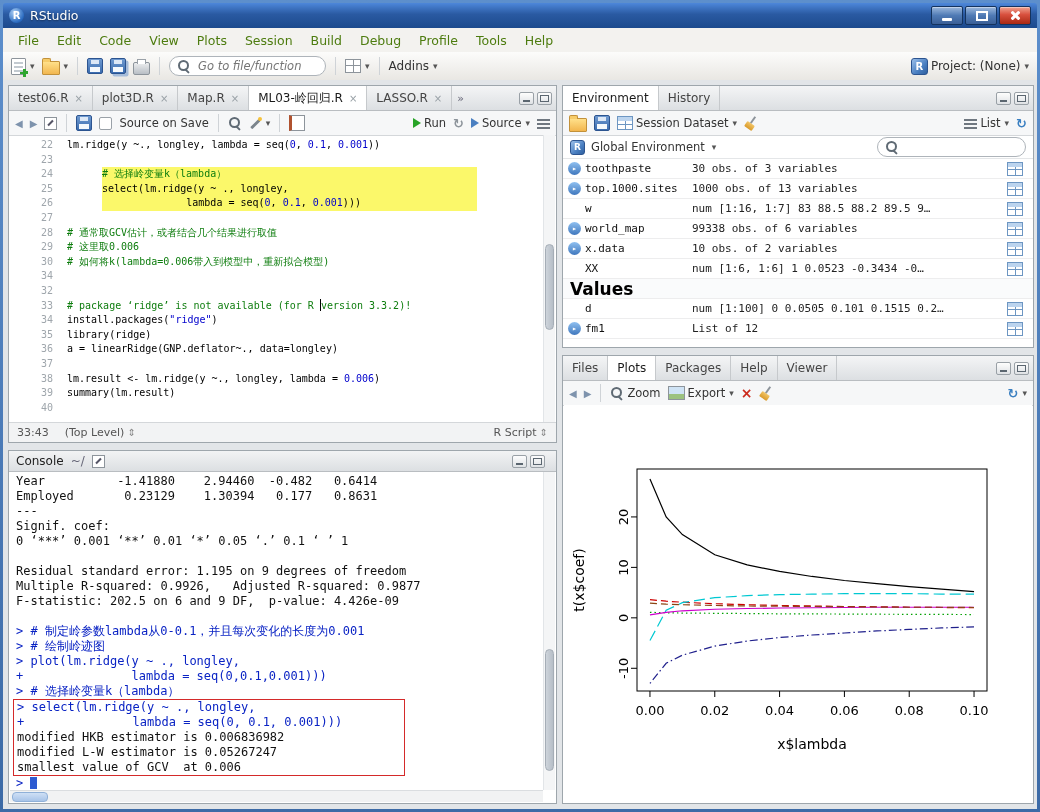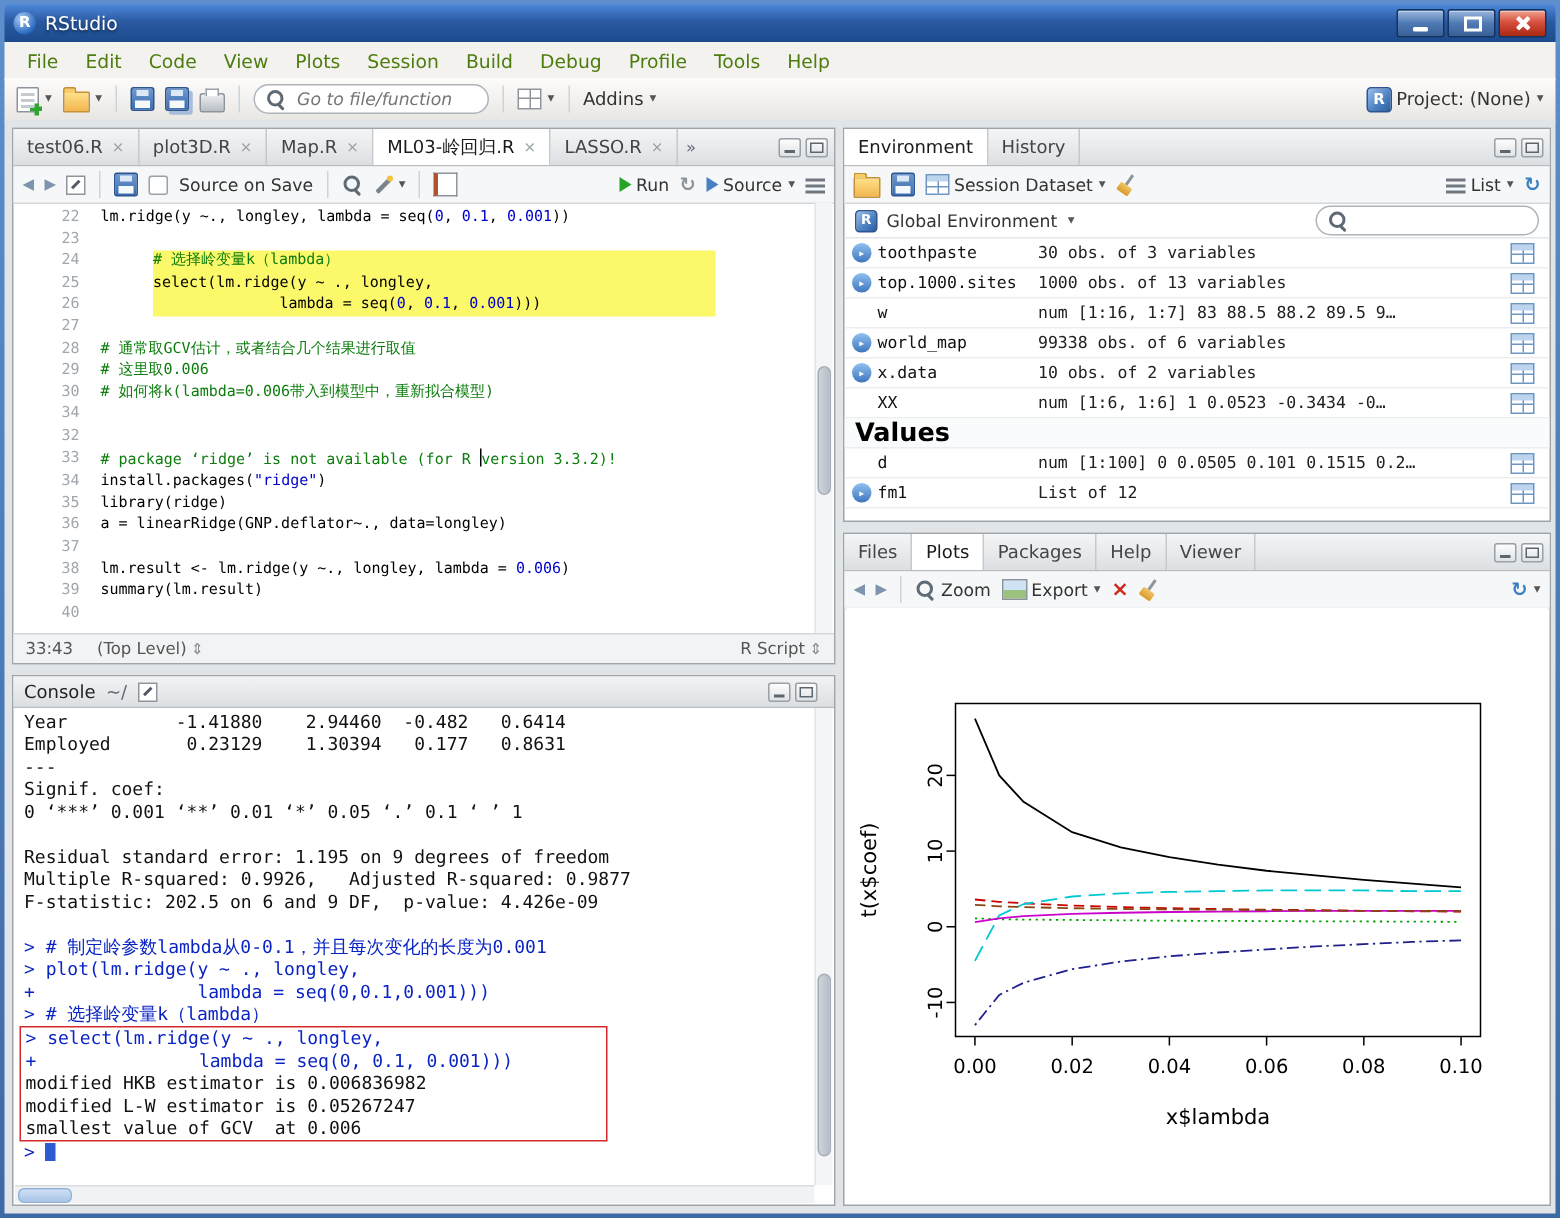--- a/index.html
+++ b/index.html
@@ -352,20 +352,21 @@
           <div class="cl cl-out">Employed       0.23129    1.30394   0.177   0.8631</div>
           <div class="cl cl-out">---</div>
           <div class="cl cl-out">Signif. coef:</div>
           <div class="cl cl-out">0 ‘***’ 0.001 ‘**’ 0.01 ‘*’ 0.05 ‘.’ 0.1 ‘ ’ 1</div>
           <div class="cl cl-out">&nbsp;</div>
           <div class="cl cl-out">Residual standard error: 1.195 on 9 degrees of freedom</div>
           <div class="cl cl-out">Multiple R-squared: 0.9926,   Adjusted R-squared: 0.9877</div>
           <div class="cl cl-out">F-statistic: 202.5 on 6 and 9 DF,  p-value: 4.426e-09</div>
           <div class="cl cl-out">&nbsp;</div>
           <div class="cl cl-in">&gt; # 制定岭参数lambda从0-0.1，并且每次变化的长度为0.001</div>
+          <div class="cl cl-in">&gt; # 绘制岭迹图</div>
           <div class="cl cl-in">&gt; plot(lm.ridge(y ~ ., longley,</div>
           <div class="cl cl-in">+               lambda = seq(0,0.1,0.001)))</div>
           <div class="cl cl-in">&gt; # 选择岭变量k（lambda）</div>
           <div class="console-box">
             <div class="cl cl-in">&gt; select(lm.ridge(y ~ ., longley,</div>
             <div class="cl cl-in">+               lambda = seq(0, 0.1, 0.001)))</div>
             <div class="cl cl-out">modified HKB estimator is 0.006836982</div>
             <div class="cl cl-out">modified L-W estimator is 0.05267247</div>
             <div class="cl cl-out">smallest value of GCV  at 0.006</div>
           </div>

